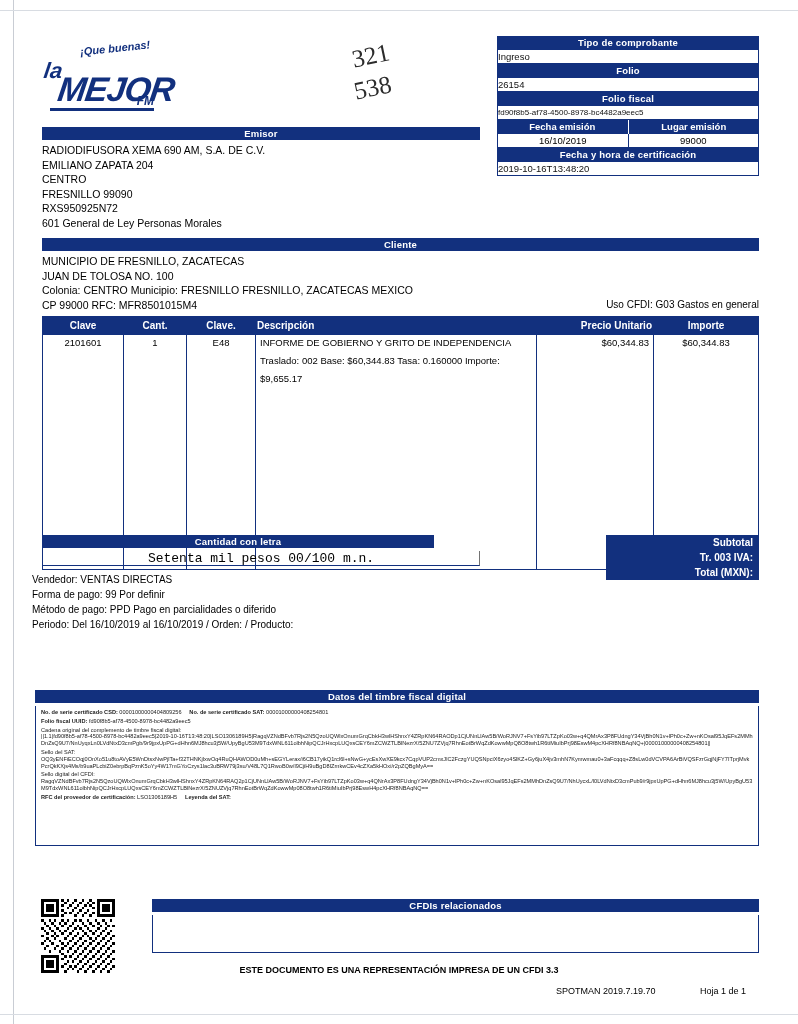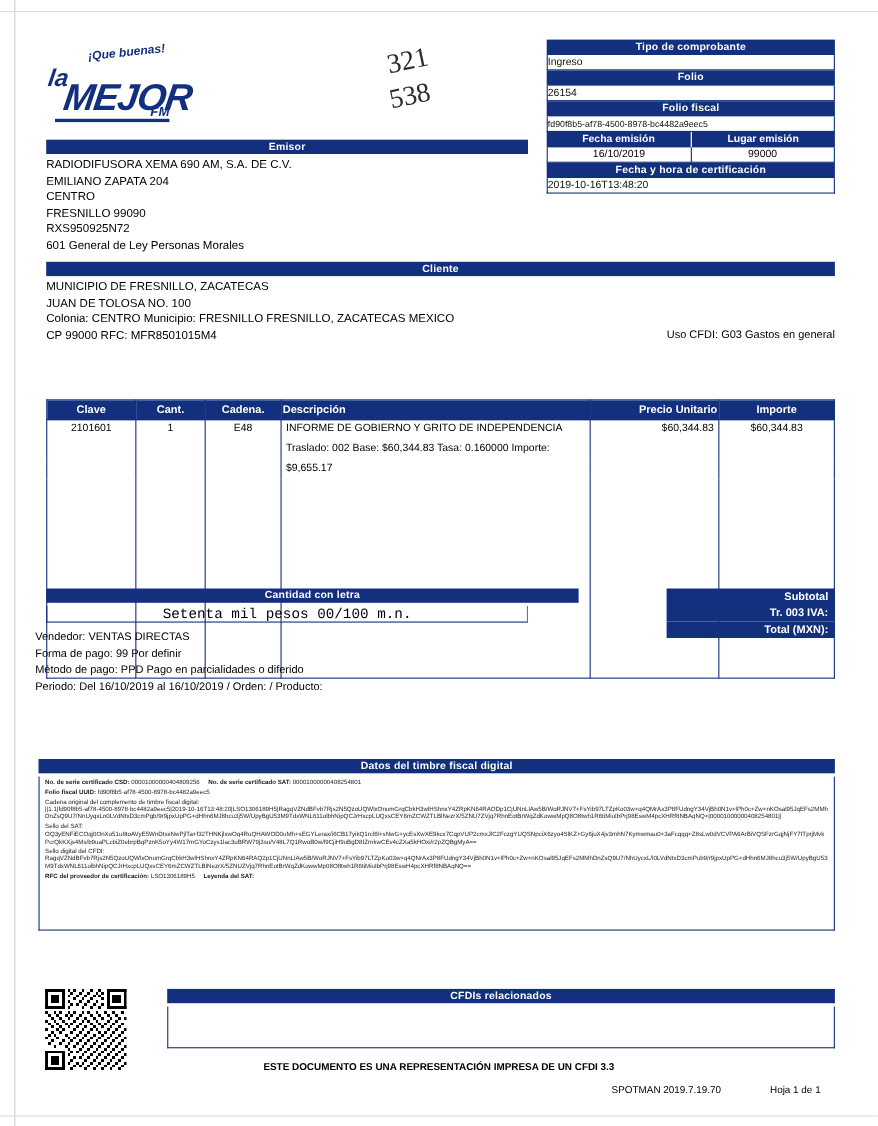--- a/index.html
+++ b/index.html
@@ -150,21 +150,21 @@
   }
   .usocfdi {
     position: absolute; right: 0px; top: 44px;
     font-size: 10px;
   }
 
   
   .concepts {
     position: absolute; left: 42px; top: 316px; width: 717px;
   }
-  .concepts table { border-collapse: collapse; width: 100%; margin-top: 47px; }
+  .concepts table { border-collapse: collapse; width: 100%; }
   .concepts th {
     background: #12307e; color: #fff; font-size: 10px; font-weight: bold;
     height: 15px; border: 1px solid #12307e;
   }
   .concepts td {
     border-left: 1px solid #12307e;
     border-right: 1px solid #12307e;
     font-size: 9.5px;
     vertical-align: top;
     padding: 2px 4px;
@@ -172,21 +172,21 @@
   .concepts tr.body-row td { height: 14px; }
   .concepts .c-clave { width: 72px; text-align: center; }
   .concepts .c-cant { width: 54px; text-align: center; }
   .concepts .c-unidad { width: 60px; text-align: center; }
   .concepts .c-desc { text-align: left; }
   .concepts .c-pu { width: 108px; text-align: right; }
   .concepts .c-imp { width: 96px; text-align: center; }
   .concepts .filler td { border-bottom: 1px solid #12307e; height: 176px; }
 
   
-  .cantidad-bar { position: absolute; left: 42px; top: 535px; width: 484px; }
+  .cantidad-bar { position: absolute; left: 42px; top: 535px; width: 392px; }
   .cantidad-val {
     position: absolute; left: 42px; top: 551px; width: 438px;
     height: 15px; line-height: 15px; text-align: center;
     font-size: 13px;
     border-left: 1px solid #12307e; border-right: 1px solid #737373; border-bottom: 1px solid #12307e;
     box-sizing: border-box;
     font-family: Liberation Mono, monospace;
   }
   .meta {
     position: absolute; left: 32px; top: 572px; width: 470px;
@@ -304,21 +304,21 @@
     <div>CP 99000   RFC: MFR8501015M4</div>
     <div class="usocfdi">Uso CFDI: G03 Gastos en general</div>
   </div>
 
   <div class="concepts">
     <table>
       <thead>
         <tr>
           <th class="c-clave">Clave</th>
           <th class="c-cant">Cant.</th>
-          <th class="c-unidad">Cadena.</th>
+          <th class="c-unidad">Clave.</th>
           <th class="c-desc">Descripción</th>
           <th class="c-pu">Precio Unitario</th>
           <th class="c-imp">Importe</th>
         </tr>
       </thead>
       <tbody>
         <tr class="body-row">
           <td class="c-clave">2101601</td>
           <td class="c-cant">1</td>
           <td class="c-unidad">E48</td>

